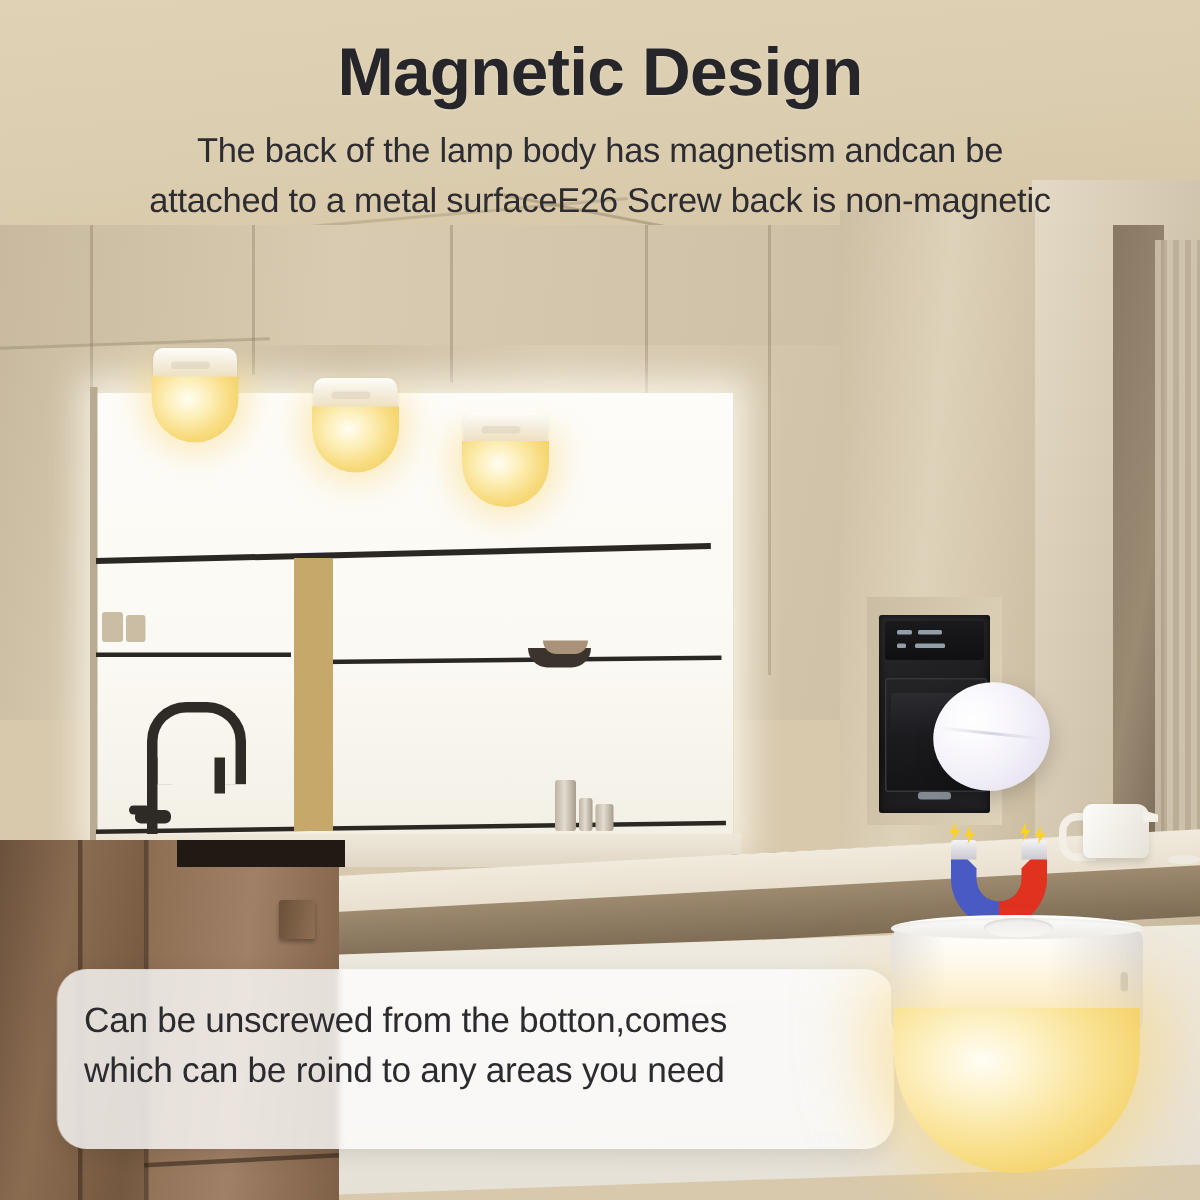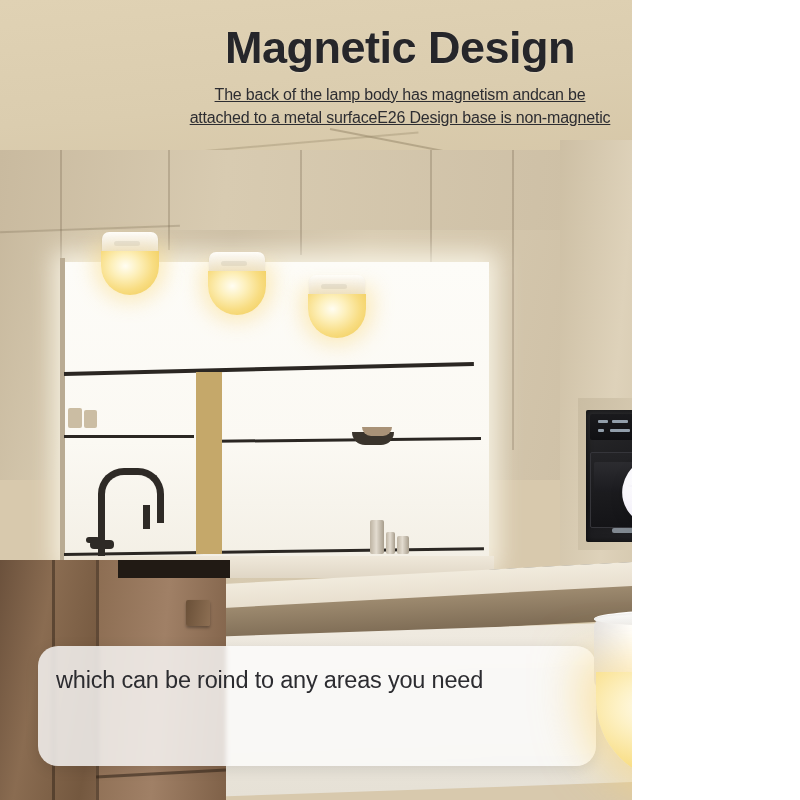--- a/index.html
+++ b/index.html
@@ -1,19 +1,19 @@
 <!DOCTYPE html>
 <html><head>
 <meta charset="utf-8">
 <style>
   html,body{margin:0;padding:0;background:#fff;}
   body{font-family:"Liberation Sans",sans-serif;}
 
   #scene{
-    position:relative;width:632px;height:800px;overflow:hidden;
+    position:relative;width:800px;height:800px;overflow:hidden;
     background:#d8c9ad;
   }
 
   
   .bg{position:absolute;inset:0;overflow:hidden;}
 
   
   .ceiling{
     position:absolute;left:0;top:0;width:800px;height:210px;
     background:linear-gradient(175deg,#e0d2b4 0%,#dbcdaf 45%,#d3c3a3 100%);
@@ -300,21 +300,21 @@
   }
 
   
   .title{
     position:absolute;left:0;top:22px;width:800px;text-align:center;
     font-size:45px;font-weight:bold;color:#26262a;letter-spacing:-.5px;
     text-shadow:0 1px 2px rgba(255,255,255,.25);
   }
   .subtitle{
     position:absolute;left:30px;top:84px;width:740px;text-align:center;
-    font-size:16px;color:#2d2d31;line-height:1.42;letter-spacing:-.2px;text-decoration:underline;
+    font-size:23px;color:#2d2d31;line-height:1.42;letter-spacing:-.2px;
   }
 
   .caption-card{
     position:absolute;left:38px;top:646px;width:558px;height:120px;
     background:rgba(252,252,252,.80);
     border-radius:20px;
     box-shadow:0 3px 14px rgba(0,0,0,.10);
     backdrop-filter:blur(2px);
   }
   .caption-text{
@@ -441,20 +441,21 @@
     <div class="prim"></div>
     <div class="precess"></div>
     <div class="pvent"></div>
     <div class="pglow"></div>
   </div>
 
   <div class="title">Magnetic Design</div>
 
   <div class="subtitle">
     <div>The back of the lamp body has magnetism andcan be</div>
-    <div>attached to a metal surfaceE26 Design base is non-magnetic</div>
+    <div>attached to a metal surfaceE26 Screw back is non-magnetic</div>
   </div>
 
   <div class="caption-text">
+    <div>Can be unscrewed from the botton,comes</div>
     <div>which can be roind to any areas you need</div>
   </div>
 
 </div>
 
 </body></html>

